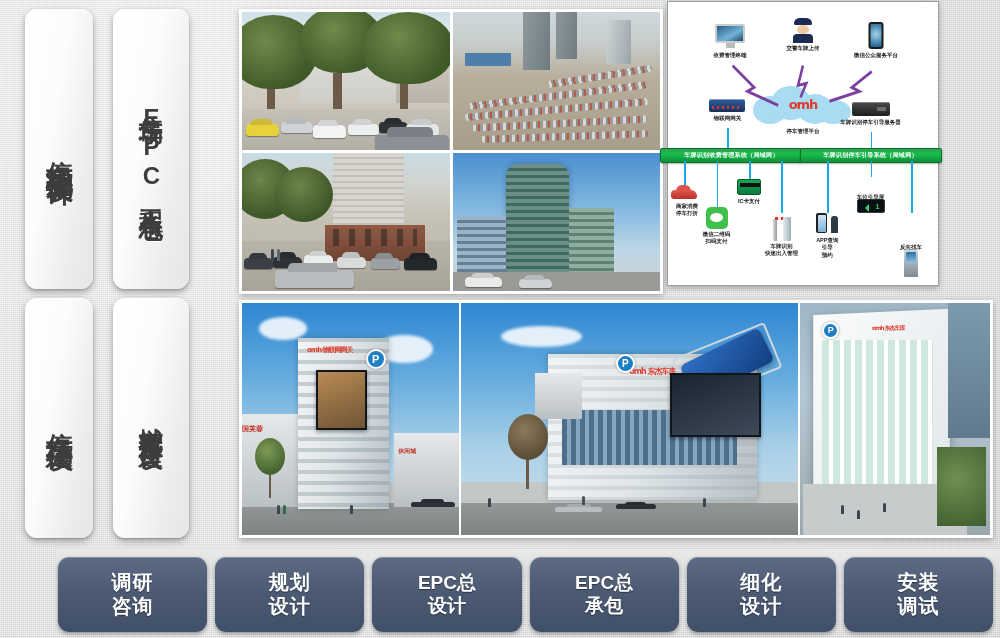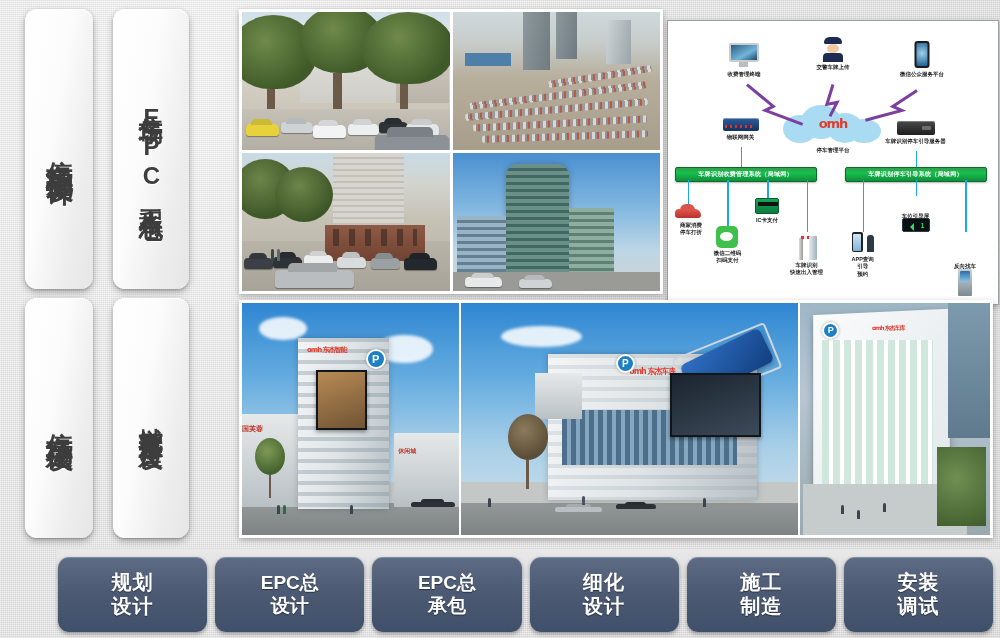--- a/index.html
+++ b/index.html
@@ -96,21 +96,21 @@
   
   .ph4{background:linear-gradient(180deg,#4a90d0 0%,#7fb6e0 38%,#bcd6e6 70%,#cfd2d2 100%);}
   .ph4 .glass{position:absolute;left:26%;top:8%;width:30%;height:78%;
     background:repeating-linear-gradient(180deg,#6c8f88 0 4px,#3f6a63 4px 7px);
     border-radius:12px 12px 0 0;box-shadow:0 0 6px rgba(0,0,0,.25);}
   .ph4 .side{position:absolute;left:56%;top:40%;width:22%;height:48%;background:repeating-linear-gradient(180deg,#8fae9f 0 4px,#5d8274 4px 7px);}
   .ph4 .side2{position:absolute;left:2%;top:46%;width:24%;height:42%;background:repeating-linear-gradient(180deg,#99b4c6 0 4px,#647f91 4px 7px);}
   .ph4 .street{position:absolute;left:0;bottom:0;width:100%;height:14%;background:#9a9a96;}
 
   
-  #diagram-panel{left:667px;top:20px;width:332px;height:285px;
+  #diagram-panel{left:667px;top:1px;width:272px;height:285px;
     background:#ffffff;border:1px solid #9aa0a6;box-sizing:border-box;}
   .diagram{position:relative;width:100%;height:100%;}
   .dg-label{position:absolute;font-size:5.5px;color:#1a1a1a;text-align:center;
     line-height:1.35;white-space:pre-line;transform:translateX(-50%);font-weight:bold;}
   .dg-bar{position:absolute;transform:translateX(-50%);height:13px;border-radius:2px;
     background:linear-gradient(180deg,#2f9f4a 0%,#17c04e 38%,#0f8f3a 100%);
     border:1px solid #0b6b2b;color:#fff;font-size:6px;font-weight:bold;
     display:flex;align-items:center;justify-content:center;letter-spacing:.3px;
     box-shadow:0 1px 2px rgba(0,0,0,.3);}
   .dg-line{position:absolute;background:#19a8e8;width:1.5px;}
@@ -394,21 +394,21 @@
         <div class="sky"></div>
         <div class="cloudy" style="left:62%;top:14%;width:26%;height:12%"></div>
         <div class="cloudy" style="left:8%;top:6%;width:22%;height:10%"></div>
         <div class="grnd"></div>
           <div class="sidewalk"></div>
         <div class="lowrise" style="left:0;top:48%;width:26%;height:40%"></div>
         <div class="lowrise" style="left:70%;top:56%;width:30%;height:32%"></div>
         <div class="tall" style="left:26%;top:15%;width:42%;height:74%">
           <div class="stripes"></div>
         </div>
-        <div class="logo-omh" style="left:30%;top:18%;font-size:7px">omh 东杰智能</div>
+        <div class="logo-omh" style="left:30%;top:18%;font-size:7px">omh 物联网网关</div>
         <div class="pmark" style="left:57%;top:20%;width:16px;height:16px;font-size:11px">P</div>
         <div class="billboard" style="left:34%;top:29%;width:22%;height:24%;background:linear-gradient(160deg,#b98a55,#6f5434)"></div>
         <div class="tree2" style="left:6%;top:58%;width:14%;height:26%">
             <div class="tk"></div>
             <div class="cr"></div>
           </div>
         <div class="person" style="left:16%;bottom:9%"></div>
         <div class="person" style="left:19%;bottom:9%;background:#2e6b4a"></div>
         <div class="person" style="left:50%;bottom:9%"></div>
         <div class="carS" style="left:78%;bottom:12%;width:20%;background:#2b3136"></div>
@@ -459,40 +459,40 @@
       </div>
 
     </div>
   </div>
 
   <div id="chip-bar">
     <div id="chip-strip"></div>
     <div class="chips">
 
       <div class="chip">
+        <span>调研</span>
+        <span class="l2">咨询</span>
+      </div>
+      <div class="chip">
         <span>规划</span>
         <span class="l2">设计</span>
       </div>
       <div class="chip latin">
         <span>EPC总</span>
         <span class="l2">设计</span>
       </div>
       <div class="chip latin">
         <span>EPC总</span>
         <span class="l2">承包</span>
       </div>
       <div class="chip">
         <span>细化</span>
         <span class="l2">设计</span>
       </div>
       <div class="chip">
-        <span>施工</span>
-        <span class="l2">制造</span>
-      </div>
-      <div class="chip">
         <span>安装</span>
         <span class="l2">调试</span>
       </div>
 
     </div>
   </div>
 
 </div>
 
 </body></html>

